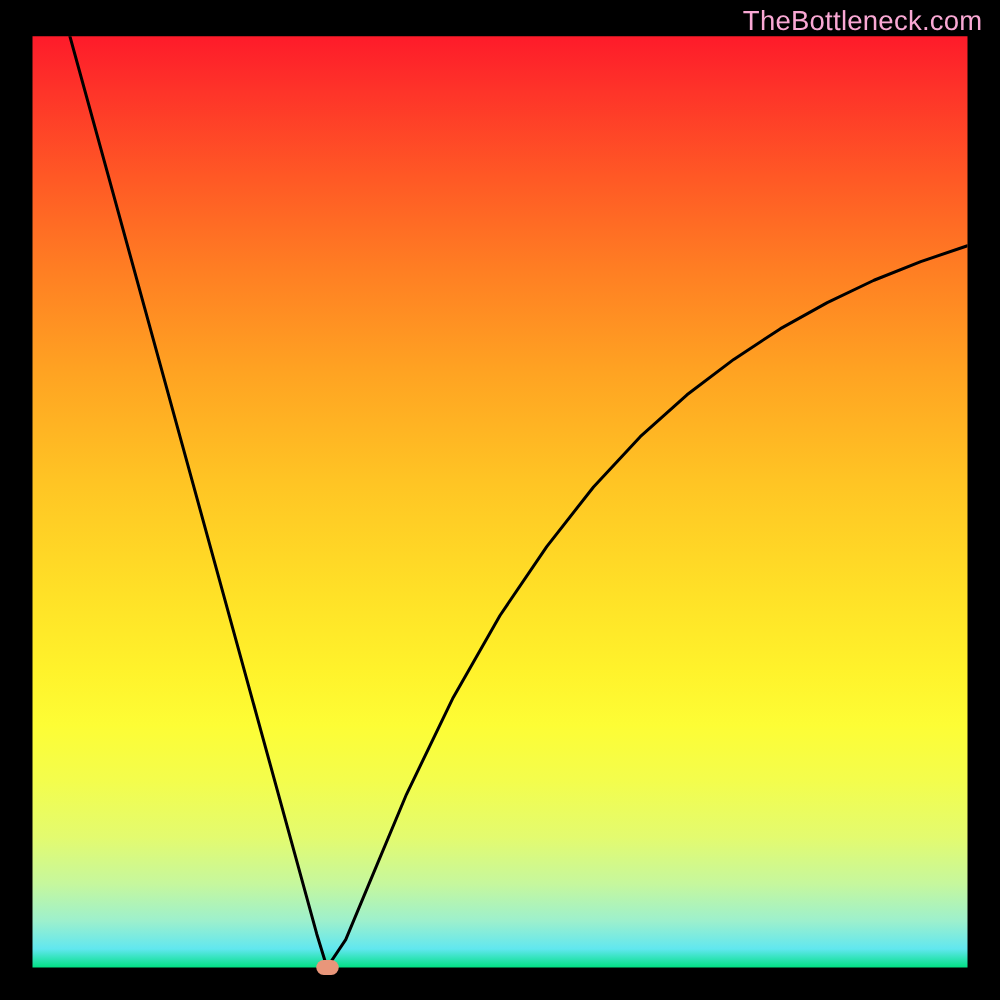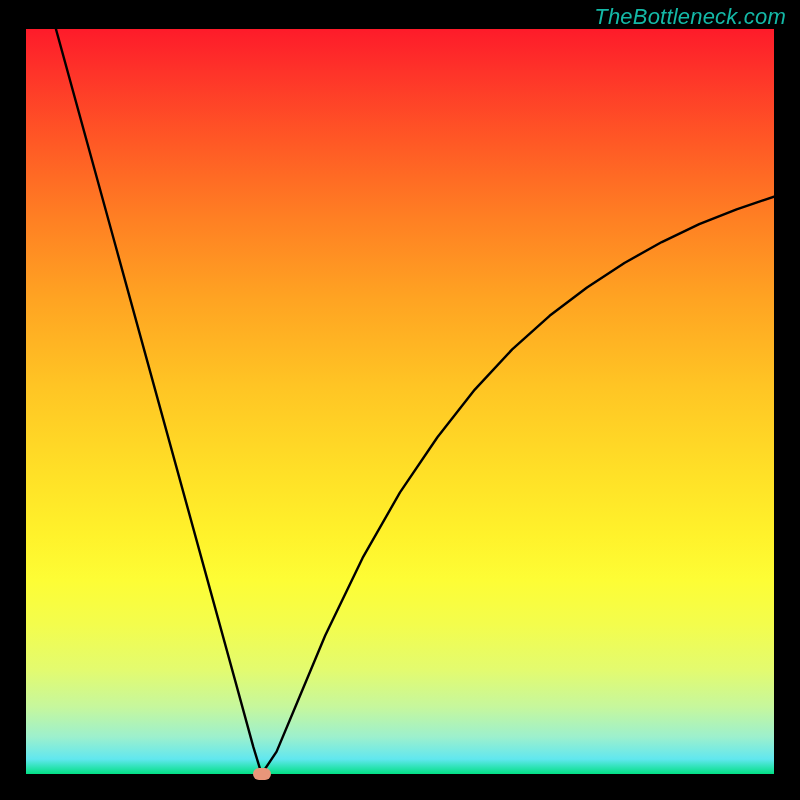--- a/index.html
+++ b/index.html
@@ -7,26 +7,25 @@
   .outer {
     width: 800px;
     height: 800px;
     background: #000;
     position: relative;
   }
   .watermark {
     position: absolute;
     top: 4px;
     right: 14px;
-    color: #14b8a6;
+    color: #f9a8d4;
     font-family: Arial, Helvetica, sans-serif;
     font-size: 22px;
     letter-spacing: 0.2px;
     z-index: 3;
-    font-style: italic;
   }
   .plot-frame {
     position: absolute;
     left: 26px;
     top: 29px;
     width: 748px;
     height: 745px;
   }
   .gradient-bg {
     position: absolute;

